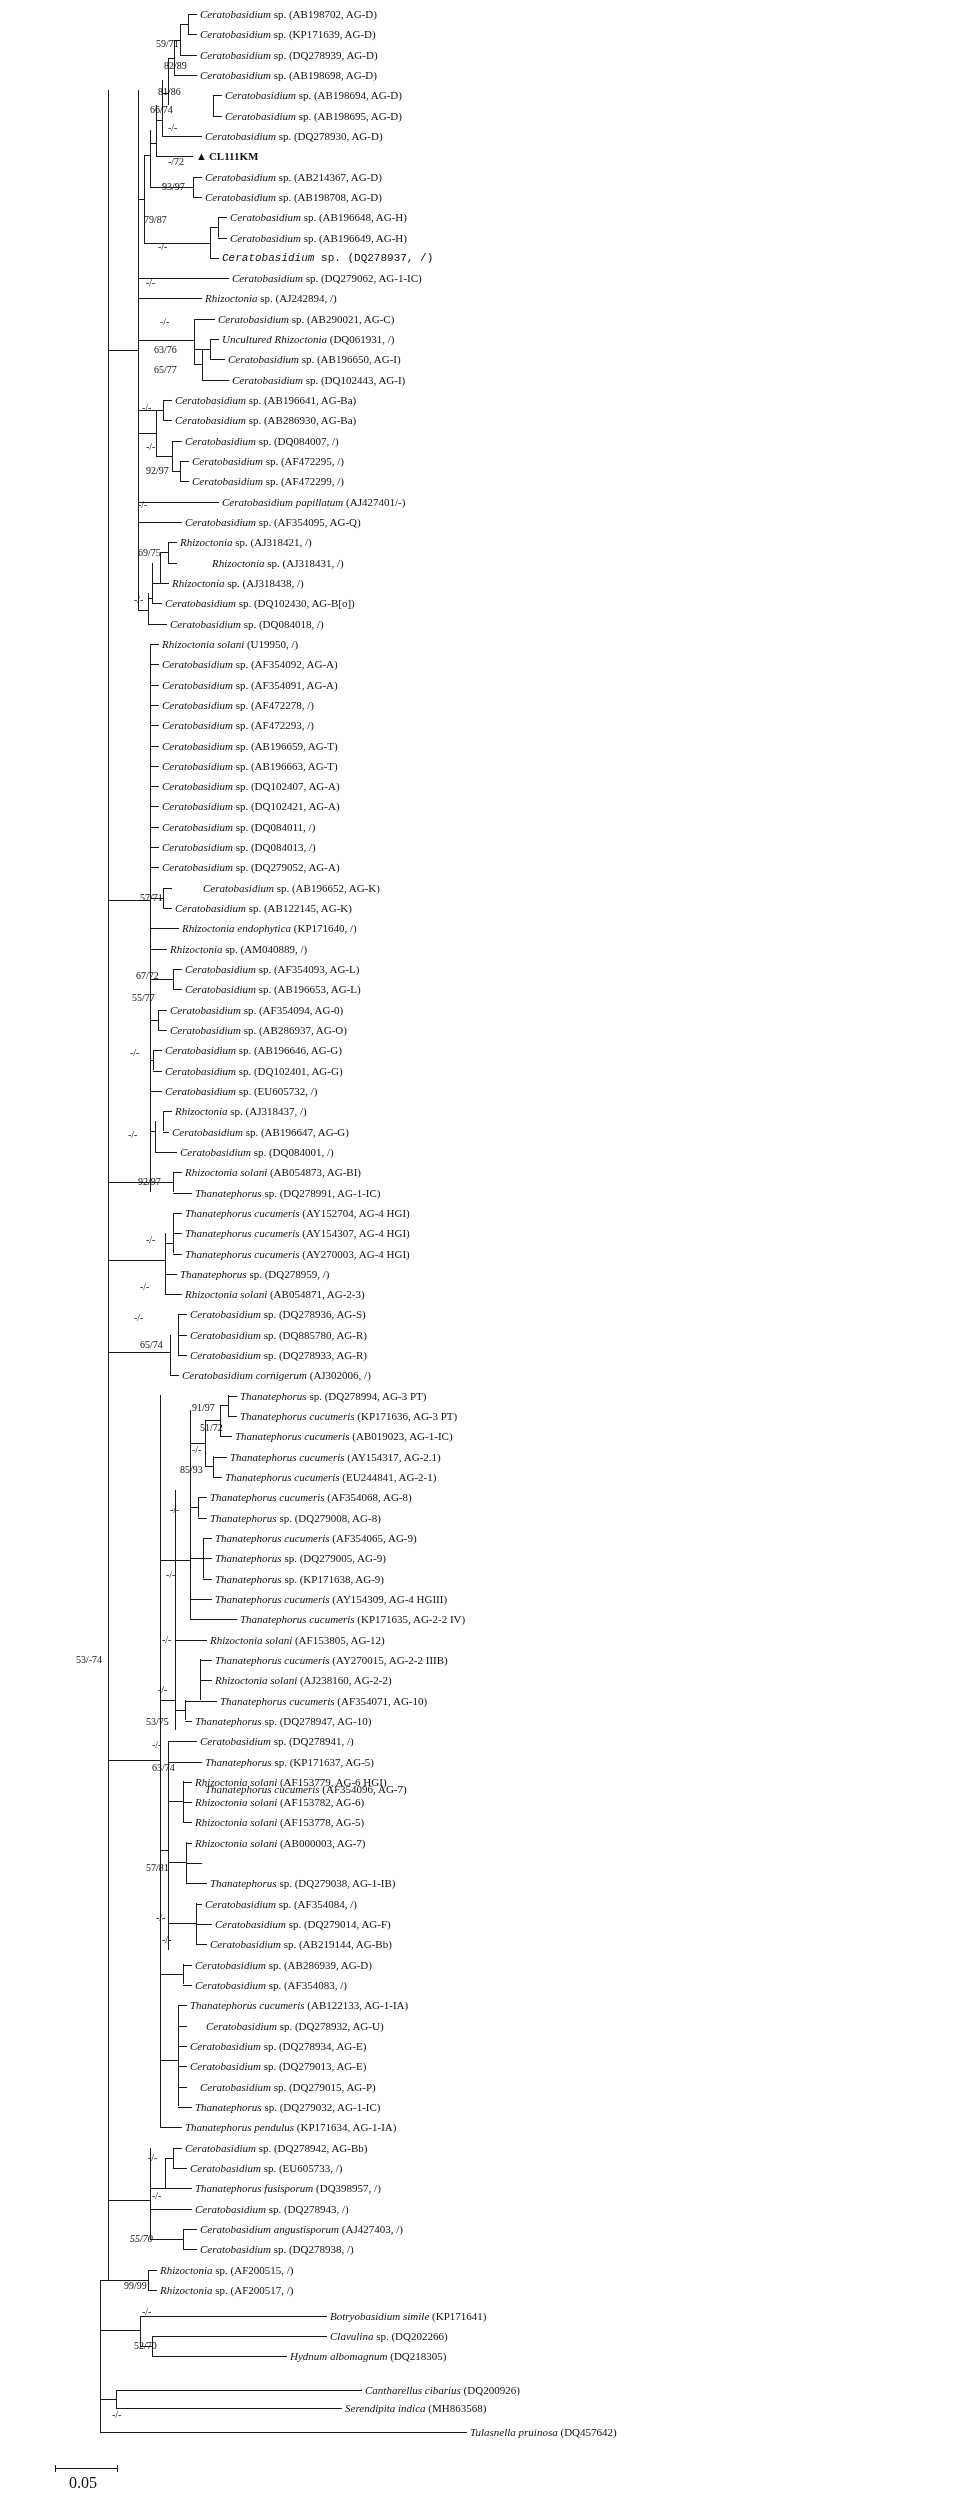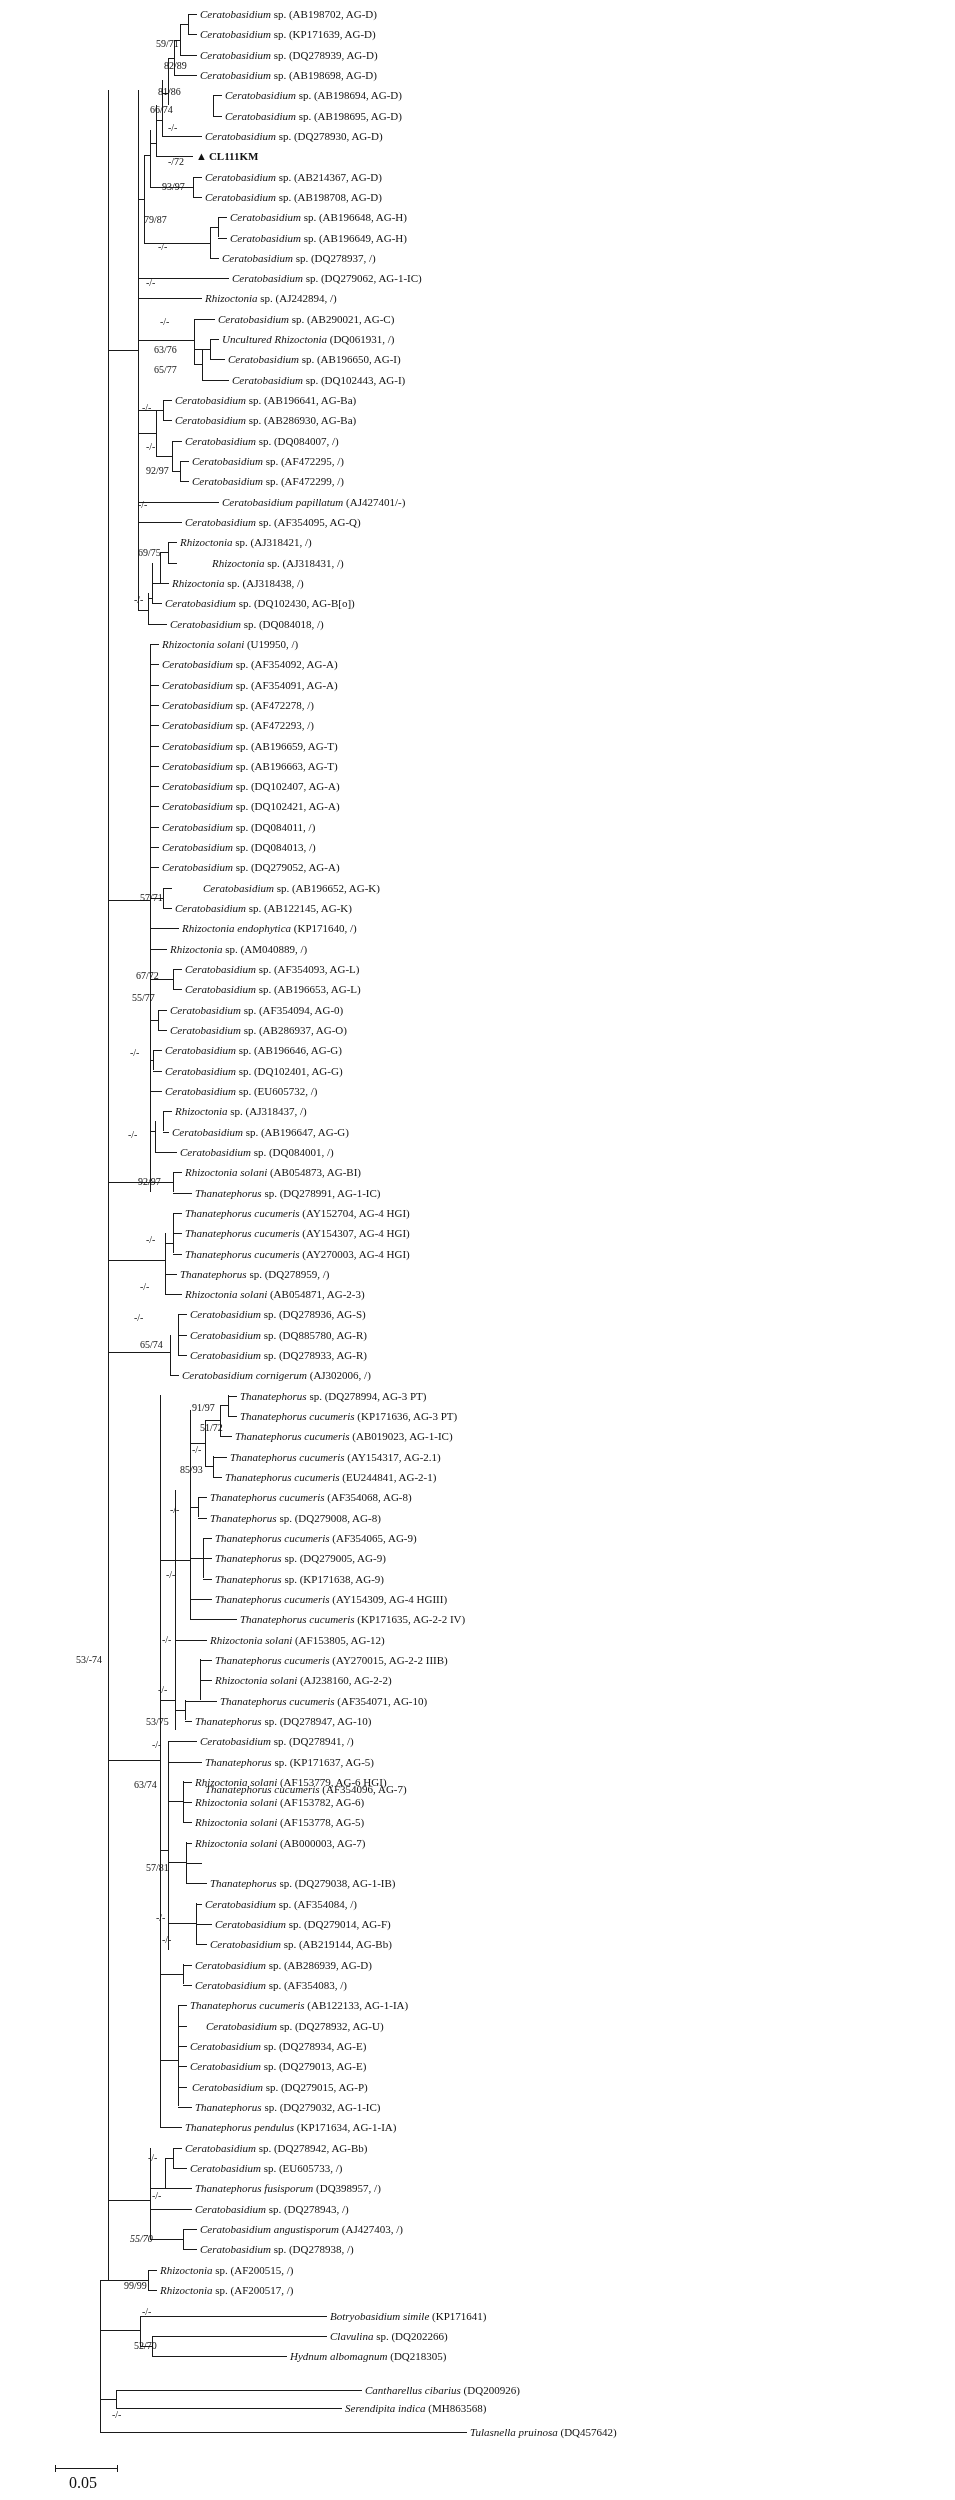--- a/index.html
+++ b/index.html
@@ -160,21 +160,21 @@
       <div class="leaf bold" style="left: 196px; top: 156px;"><span class="marker">▲</span><span>CL111KM</span></div>
       <div class="branch" style="left: 193px; top: 176.5px; width: 9px;"></div>
       <div class="leaf" style="left: 205px; top: 177px;"><span class="sci">Ceratobasidium </span><span>sp. (AB214367, AG-D)</span></div>
       <div class="branch" style="left: 193px; top: 196.5px; width: 9px;"></div>
       <div class="leaf" style="left: 205px; top: 197px;"><span class="sci">Ceratobasidium </span><span>sp. (AB198708, AG-D)</span></div>
       <div class="branch" style="left: 218px; top: 216.5px; width: 9px;"></div>
       <div class="leaf" style="left: 230px; top: 217px;"><span class="sci">Ceratobasidium </span><span>sp. (AB196648, AG-H)</span></div>
       <div class="branch" style="left: 218px; top: 237.5px; width: 9px;"></div>
       <div class="leaf" style="left: 230px; top: 238px;"><span class="sci">Ceratobasidium </span><span>sp. (AB196649, AG-H)</span></div>
       <div class="branch" style="left: 210px; top: 257.5px; width: 9px;"></div>
-      <div class="leaf" style="left: 222px; top: 258px;"><span class="sci">Ceratobasidium </span><span>sp. (DQ278937, /)</span></div>
+      <div class="leaf" style="left: 222px; top: 258px; font-family: Liberation Mono, monospace;"><span class="sci">Ceratobasidium </span><span>sp. (DQ278937, /)</span></div>
       <div class="branch" style="left: 138px; top: 277.5px; width: 91px;"></div>
       <div class="leaf" style="left: 232px; top: 278px;"><span class="sci">Ceratobasidium </span><span>sp. (DQ279062, AG-1-IC)</span></div>
       <div class="branch" style="left: 138px; top: 297.5px; width: 64px;"></div>
       <div class="leaf" style="left: 205px; top: 298px;"><span class="sci">Rhizoctonia </span><span>sp. (AJ242894, /)</span></div>
       <div class="branch" style="left: 194px; top: 318.5px; width: 21px;"></div>
       <div class="leaf" style="left: 218px; top: 319px;"><span class="sci">Ceratobasidium </span><span>sp. (AB290021, AG-C)</span></div>
       <div class="branch" style="left: 210px; top: 338.5px; width: 9px;"></div>
       <div class="leaf" style="left: 222px; top: 339px;"><span class="sci">Uncultured Rhizoctonia </span><span>(DQ061931, /)</span></div>
       <div class="branch" style="left: 210px; top: 358.5px; width: 15px;"></div>
       <div class="leaf" style="left: 228px; top: 359px;"><span class="sci">Ceratobasidium </span><span>sp. (AB196650, AG-I)</span></div>
@@ -340,21 +340,21 @@
       <div class="leaf" style="left: 195px; top: 1985px;"><span class="sci">Ceratobasidium </span><span>sp. (AF354083, /)</span></div>
       <div class="branch" style="left: 178px; top: 2004.5px; width: 9px;"></div>
       <div class="leaf" style="left: 190px; top: 2005px;"><span class="sci">Thanatephorus cucumeris </span><span>(AB122133, AG-1-IA)</span></div>
       <div class="branch" style="left: 178px; top: 2025.5px; width: 9px;"></div>
       <div class="leaf" style="left: 190px; top: 2026px; margin-left: 16px;"><span class="sci">Ceratobasidium </span><span>sp. (DQ278932, AG-U)</span></div>
       <div class="branch" style="left: 178px; top: 2045.5px; width: 9px;"></div>
       <div class="leaf" style="left: 190px; top: 2046px;"><span class="sci">Ceratobasidium </span><span>sp. (DQ278934, AG-E)</span></div>
       <div class="branch" style="left: 178px; top: 2065.5px; width: 9px;"></div>
       <div class="leaf" style="left: 190px; top: 2066px;"><span class="sci">Ceratobasidium </span><span>sp. (DQ279013, AG-E)</span></div>
       <div class="branch" style="left: 178px; top: 2086.5px; width: 9px;"></div>
-      <div class="leaf" style="left: 192px; top: 2087px;"><span class="sci">Ceratobasidium </span><span>sp. (DQ279015, AG-P)</span></div>
+      <div class="leaf" style="left: 200px; top: 2087px;"><span class="sci">Ceratobasidium </span><span>sp. (DQ279015, AG-P)</span></div>
       <div class="branch" style="left: 178px; top: 2106.5px; width: 14px;"></div>
       <div class="leaf" style="left: 195px; top: 2107px;"><span class="sci">Thanatephorus </span><span>sp. (DQ279032, AG-1-IC)</span></div>
       <div class="branch" style="left: 160px; top: 2126.5px; width: 22px;"></div>
       <div class="leaf" style="left: 185px; top: 2127px;"><span class="sci">Thanatephorus pendulus </span><span>(KP171634, AG-1-IA)</span></div>
       <div class="branch" style="left: 173px; top: 2147.5px; width: 9px;"></div>
       <div class="leaf" style="left: 185px; top: 2148px;"><span class="sci">Ceratobasidium </span><span>sp. (DQ278942, AG-Bb)</span></div>
       <div class="branch" style="left: 173px; top: 2167.5px; width: 14px;"></div>
       <div class="leaf" style="left: 190px; top: 2168px;"><span class="sci">Ceratobasidium </span><span>sp. (EU605733, /)</span></div>
       <div class="branch" style="left: 165px; top: 2187.5px; width: 27px;"></div>
       <div class="leaf" style="left: 195px; top: 2188px;"><span class="sci">Thanatephorus fusisporum </span><span>(DQ398957, /)</span></div>
@@ -413,21 +413,21 @@
       <div class="support" style="left: 200px; top: 1428px;">51/72</div>
       <div class="support" style="left: 192px; top: 1450px;">-/-</div>
       <div class="support" style="left: 180px; top: 1470px;">85/93</div>
       <div class="support" style="left: 170px; top: 1510px;">-/-</div>
       <div class="support" style="left: 166px; top: 1575px;">-/-</div>
       <div class="support" style="left: 162px; top: 1640px;">-/-</div>
       <div class="support" style="left: 158px; top: 1690px;">-/-</div>
       <div class="support" style="left: 76px; top: 1660px;">53/-74</div>
       <div class="support" style="left: 146px; top: 1722px;">53/75</div>
       <div class="support" style="left: 152px; top: 1745px;">-/-</div>
-      <div class="support" style="left: 134px; top: 1768px; margin-top: 17px;">63/74</div>
+      <div class="support" style="left: 152px; top: 1768px;">63/74</div>
       <div class="support" style="left: 146px; top: 1868px;">57/81</div>
       <div class="support" style="left: 156px; top: 1918px;">-/-</div>
       <div class="support" style="left: 162px; top: 1940px;">-/-</div>
       <div class="support" style="left: 148px; top: 2158px;">-/-</div>
       <div class="support" style="left: 152px; top: 2196px;">-/-</div>
       <div class="support" style="left: 130px; top: 2239px; font-style: italic;">55/70</div>
       <div class="support" style="left: 124px; top: 2286px;">99/99</div>
       <div class="support" style="left: 142px; top: 2312px;">-/-</div>
       <div class="support" style="left: 134px; top: 2346px;">52/70</div>
       <div class="support" style="left: 112px; top: 2415px;">-/-</div>

